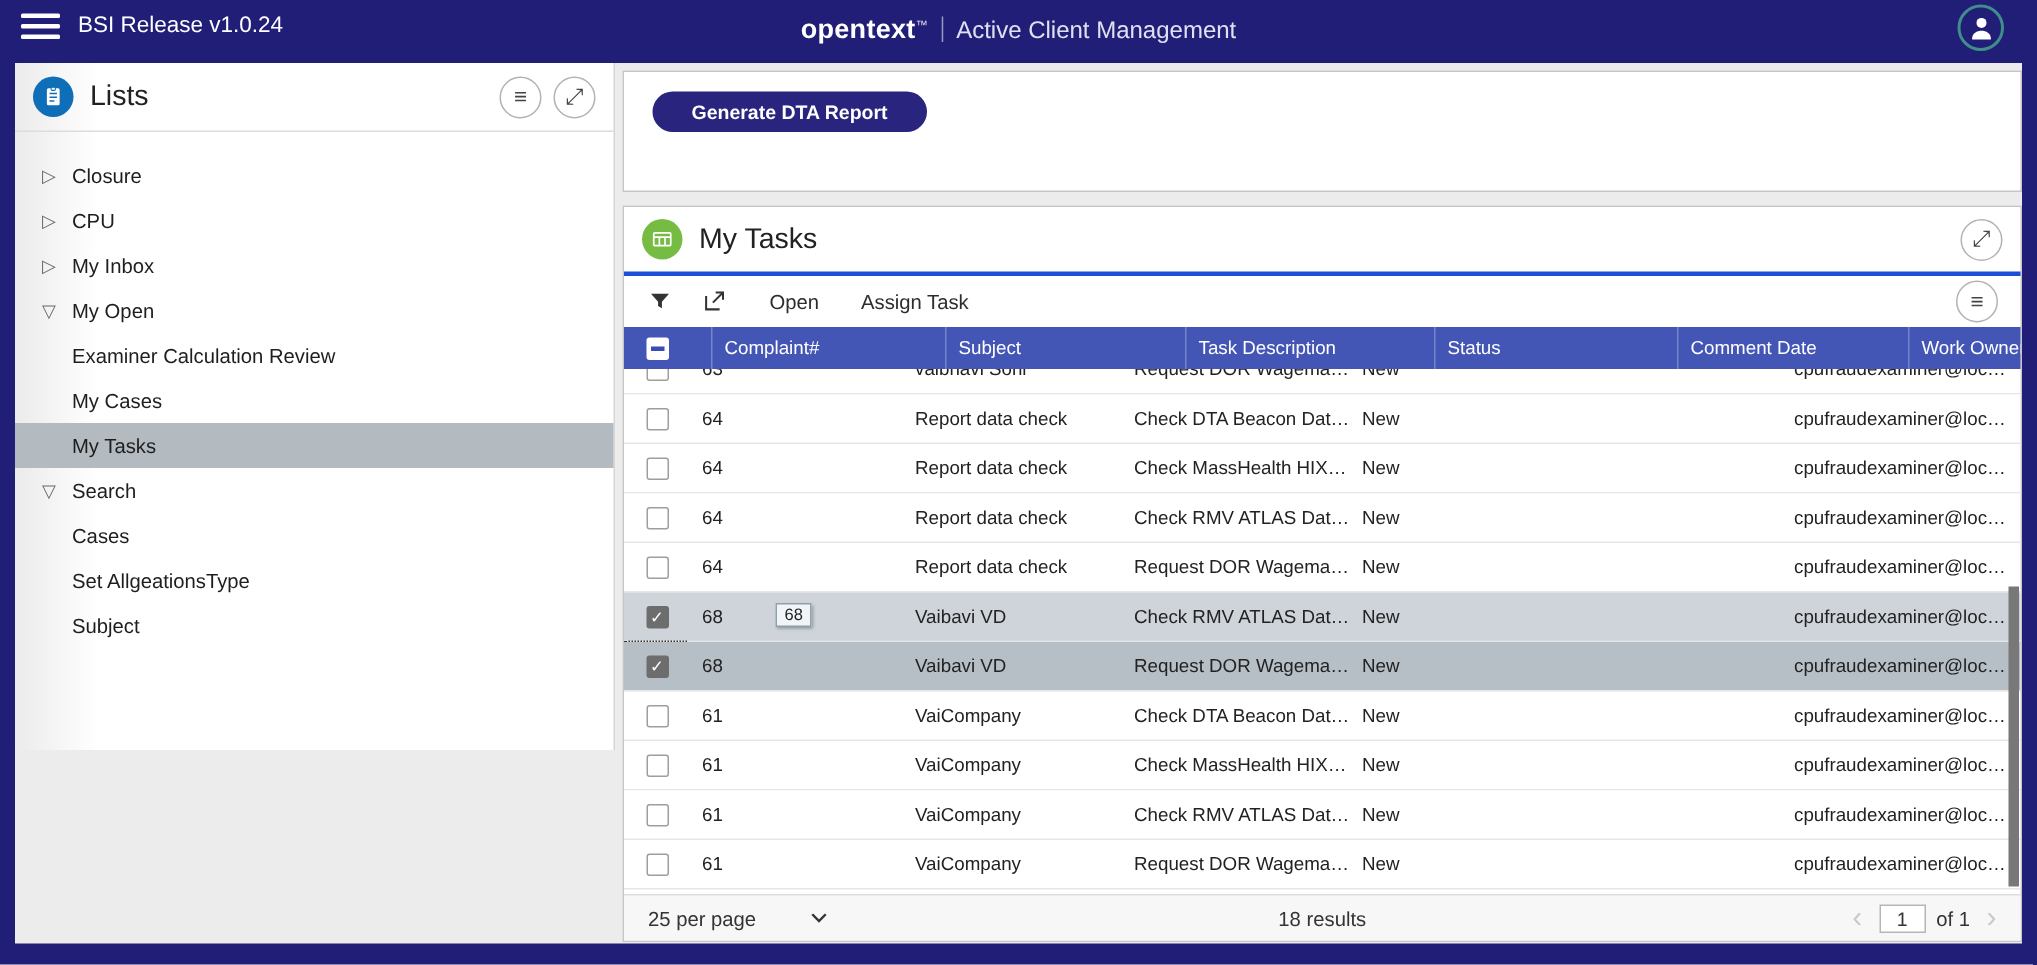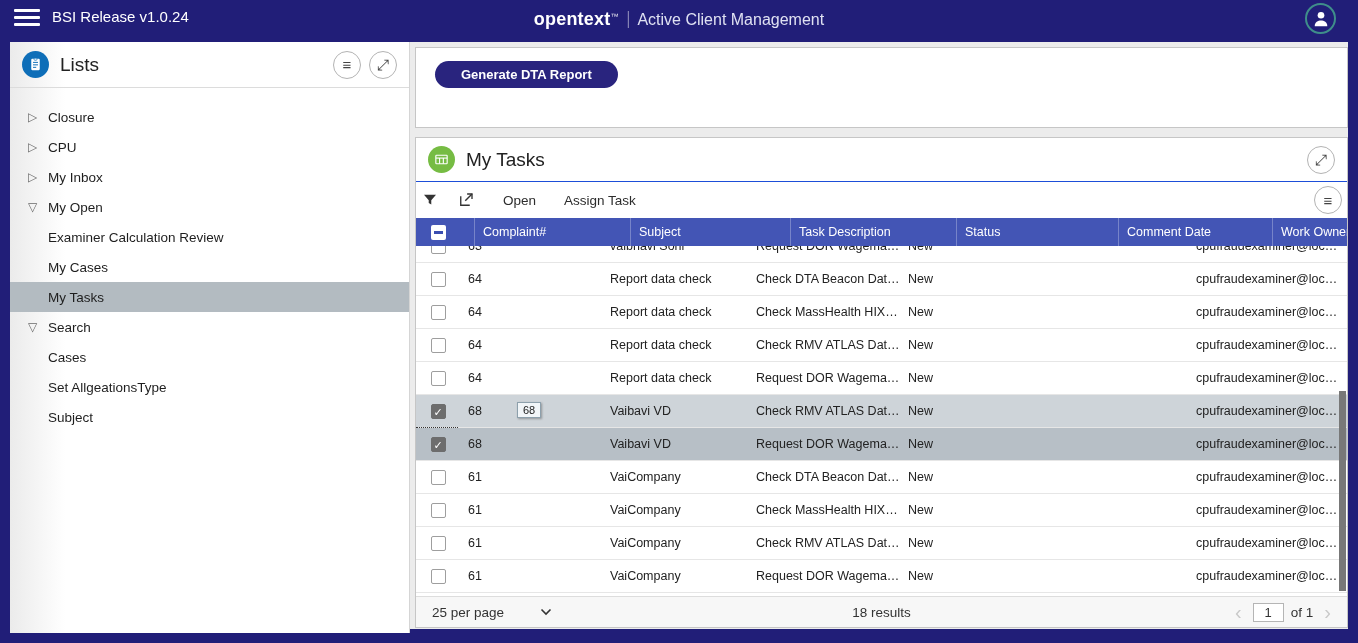--- a/index.html
+++ b/index.html
@@ -16,21 +16,21 @@
   .brand-tm { font-size:8px; vertical-align:super; opacity:.85; }
   .brand-divider { display:inline-block; width:1px; height:17px; background:rgba(255,255,255,.55); margin:0 9px; vertical-align:-3px; }
   .brand-product { font-size:16px; color:#dfe1f2; }
   .avatar { position:absolute; right:22px; top:3px; width:31px; height:31px; border-radius:50%; border:2px solid #3f8e8a; display:flex; align-items:center; justify-content:center; cursor:pointer; }
   .avatar svg { width:20px; height:20px; }
 
   
   .content-bg { position:absolute; left:10px; top:42px; width:1338px; height:587px; background:#ececec; }
 
   
-  .sidebar { position:absolute; left:10px; top:42px; width:400px; height:591px; background:#fff; border-right:1px solid #d5d5d5; }
+  .sidebar { position:absolute; left:10px; top:42px; width:400px; height:458px; background:#fff; border-right:1px solid #d5d5d5; }
   .sidebar::before { content:''; position:absolute; left:0; top:0; bottom:0; width:55px; background:linear-gradient(90deg,#ebebeb,rgba(255,255,255,0)); pointer-events:none; }
   .side-header { height:46px; border-bottom:1px solid #dcdcdc; display:flex; align-items:center; padding:0 12px; position:relative; }
   .lists-icon { width:27px; height:27px; border-radius:50%; background:#0e6eb8; display:flex; align-items:center; justify-content:center; }
   .lists-icon svg { width:17px; height:17px; }
   .side-title { font-size:19px; color:#222; margin-left:11px; }
   .flex-spacer { flex:1; }
   .circle-btn { width:28px; height:28px; border-radius:50%; border:1px solid #b3b3b3; background:#fff; color:#444; display:flex; align-items:center; justify-content:center; font-size:15px; cursor:pointer; margin-left:8px; }
   .tree { padding-top:14px; position:relative; }
   .tree-item { height:30px; display:flex; align-items:center; font-size:13.5px; color:#1e1e1e; cursor:pointer; position:relative; }
   .tree-item .tri { margin-left:18px; width:16px; color:#6b6b6b; font-size:12px; }
@@ -42,21 +42,21 @@
   .card { position:absolute; background:#fff; border:1px solid #c6c6c6; }
   .actions-card { left:415px; top:47px; width:933px; height:81px; }
   .gen-btn { position:absolute; left:19px; top:13px; height:27px; padding:0 26px; border:none; border-radius:15px; background:#29247e; color:#fff; font-size:13px; font-weight:bold; font-family:"Liberation Sans",sans-serif; cursor:pointer;text-align:right; }
 
   .tasks-card { left:415px; top:137px; width:933px; height:491px; }
   .tasks-header { height:43px; display:flex; align-items:center; padding:0 12px; }
   .tasks-icon { width:27px; height:27px; border-radius:50%; background:#76bc43; display:flex; align-items:center; justify-content:center; }
   .tasks-icon svg { width:17px; height:17px; }
   .tasks-title { font-size:19px; color:#222; margin-left:11px; }
 
-  .tasks-toolbar { height:37px; border-top:1px solid #1d4ed8; display:flex; align-items:center; padding:0 5px; color:#333; font-size:13.5px; }
+  .tasks-toolbar { height:37px; border-top:3px solid #1d4ed8; display:flex; align-items:center; padding:0 15px; color:#333; font-size:13.5px; }
   .tb-icon { width:18px; height:18px; cursor:pointer; }
   .tb-icon + .tb-icon { margin-left:18px; }
   .tb-text { margin-left:28px; cursor:pointer; color:#2d2d2d; }
 
   .thead { height:28px; background:#4355b5; color:#fff; display:grid; grid-template-columns:44px 142px 146px 152px 148px 140px 1fr; align-items:center; font-size:12.5px;gap:14px; }
   .th { padding-left:8px; border-left:1px solid rgba(255,255,255,.28); height:100%; display:flex; align-items:center; white-space:nowrap; overflow:hidden; cursor:pointer; }
   .th-check { display:flex; align-items:center; justify-content:center; height:100%; }
   .hd-cb { width:15px; height:15px; background:#fff; border-radius:2px; display:flex; align-items:center; justify-content:center; cursor:pointer; }
   .hd-cb .minus { width:9px; height:3px; background:#3a4eb0; }
 

